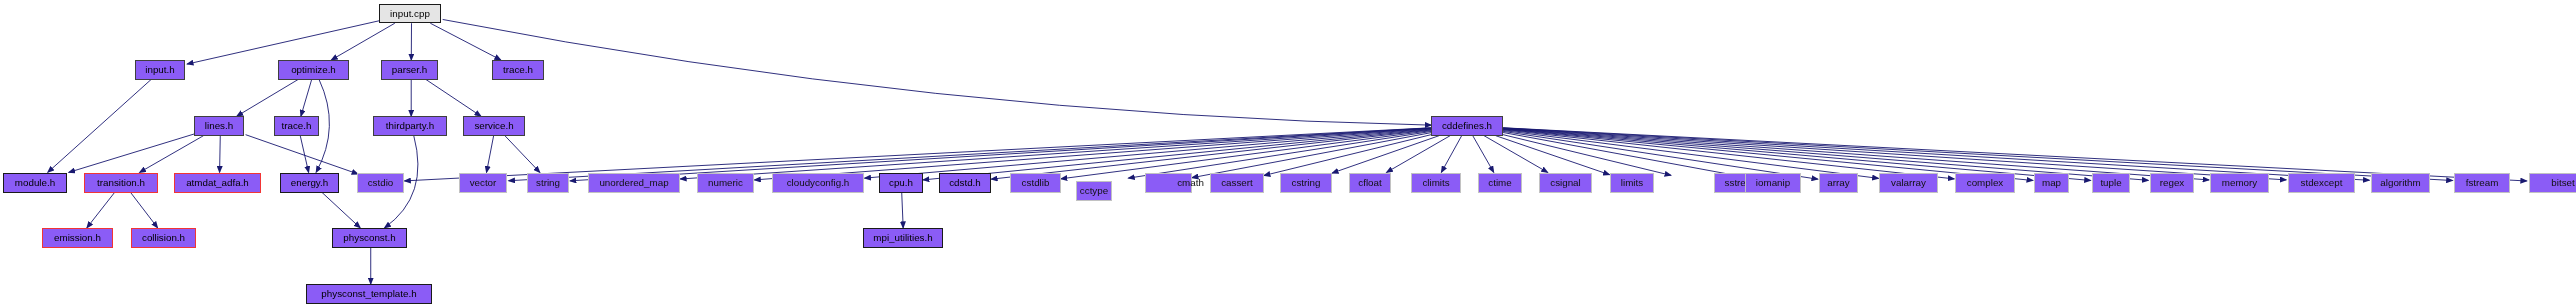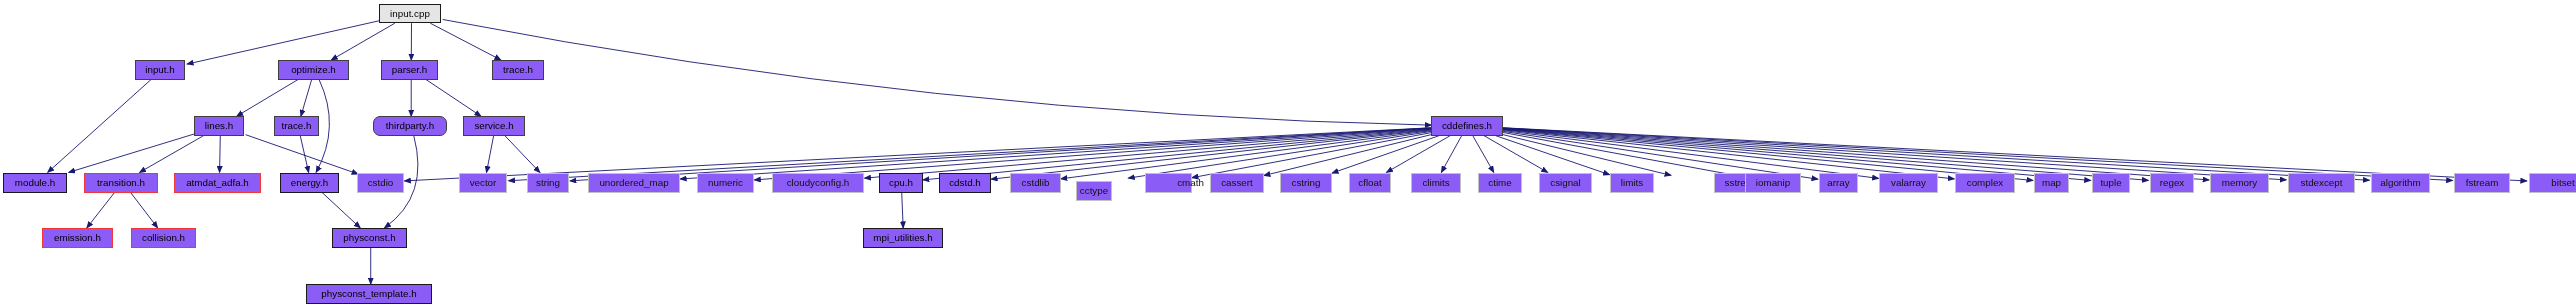--- a/index.html
+++ b/index.html
@@ -84,21 +84,21 @@
       </g>
   </svg>
   <div id="nodes">
       <div class="node main" style="left: 379px; top: 3.8px; width: 62px;">input.cpp</div>
       <div class="node normal" style="left: 135px; top: 60px; width: 50px;">input.h</div>
       <div class="node normal" style="left: 278px; top: 60px; width: 71px;">optimize.h</div>
       <div class="node normal" style="left: 381px; top: 60px; width: 57px;">parser.h</div>
       <div class="node normal" style="left: 492px; top: 60px; width: 52px;">trace.h</div>
       <div class="node normal" style="left: 194px; top: 116px; width: 50px;">lines.h</div>
       <div class="node normal" style="left: 274px; top: 116px; width: 45px;">trace.h</div>
-      <div class="node normal" style="left: 373px; top: 116px; width: 74px; border-radius: 7px;">thirdparty.h</div>
+      <div class="node normal" style="left: 373px; top: 116px; width: 74px;">thirdparty.h</div>
       <div class="node normal" style="left: 463px; top: 116px; width: 62px;">service.h</div>
       <div class="node normal" style="left: 1431px; top: 116px; width: 72px;">cddefines.h</div>
       <div class="node bold" style="left: 3px; top: 173px; width: 64px;">module.h</div>
       <div class="node red" style="left: 84px; top: 173px; width: 74px;">transition.h</div>
       <div class="node red" style="left: 174px; top: 173px; width: 87px;">atmdat_adfa.h</div>
       <div class="node bold" style="left: 280px; top: 173px; width: 59px;">energy.h</div>
       <div class="node std" style="left: 357px; top: 173px; width: 47px;">cstdio</div>
       <div class="node std" style="left: 459px; top: 173px; width: 48px;">vector</div>
       <div class="node std" style="left: 527px; top: 173px; width: 42px;">string</div>
       <div class="node std" style="left: 588px; top: 173px; width: 92px;">unordered_map</div>

